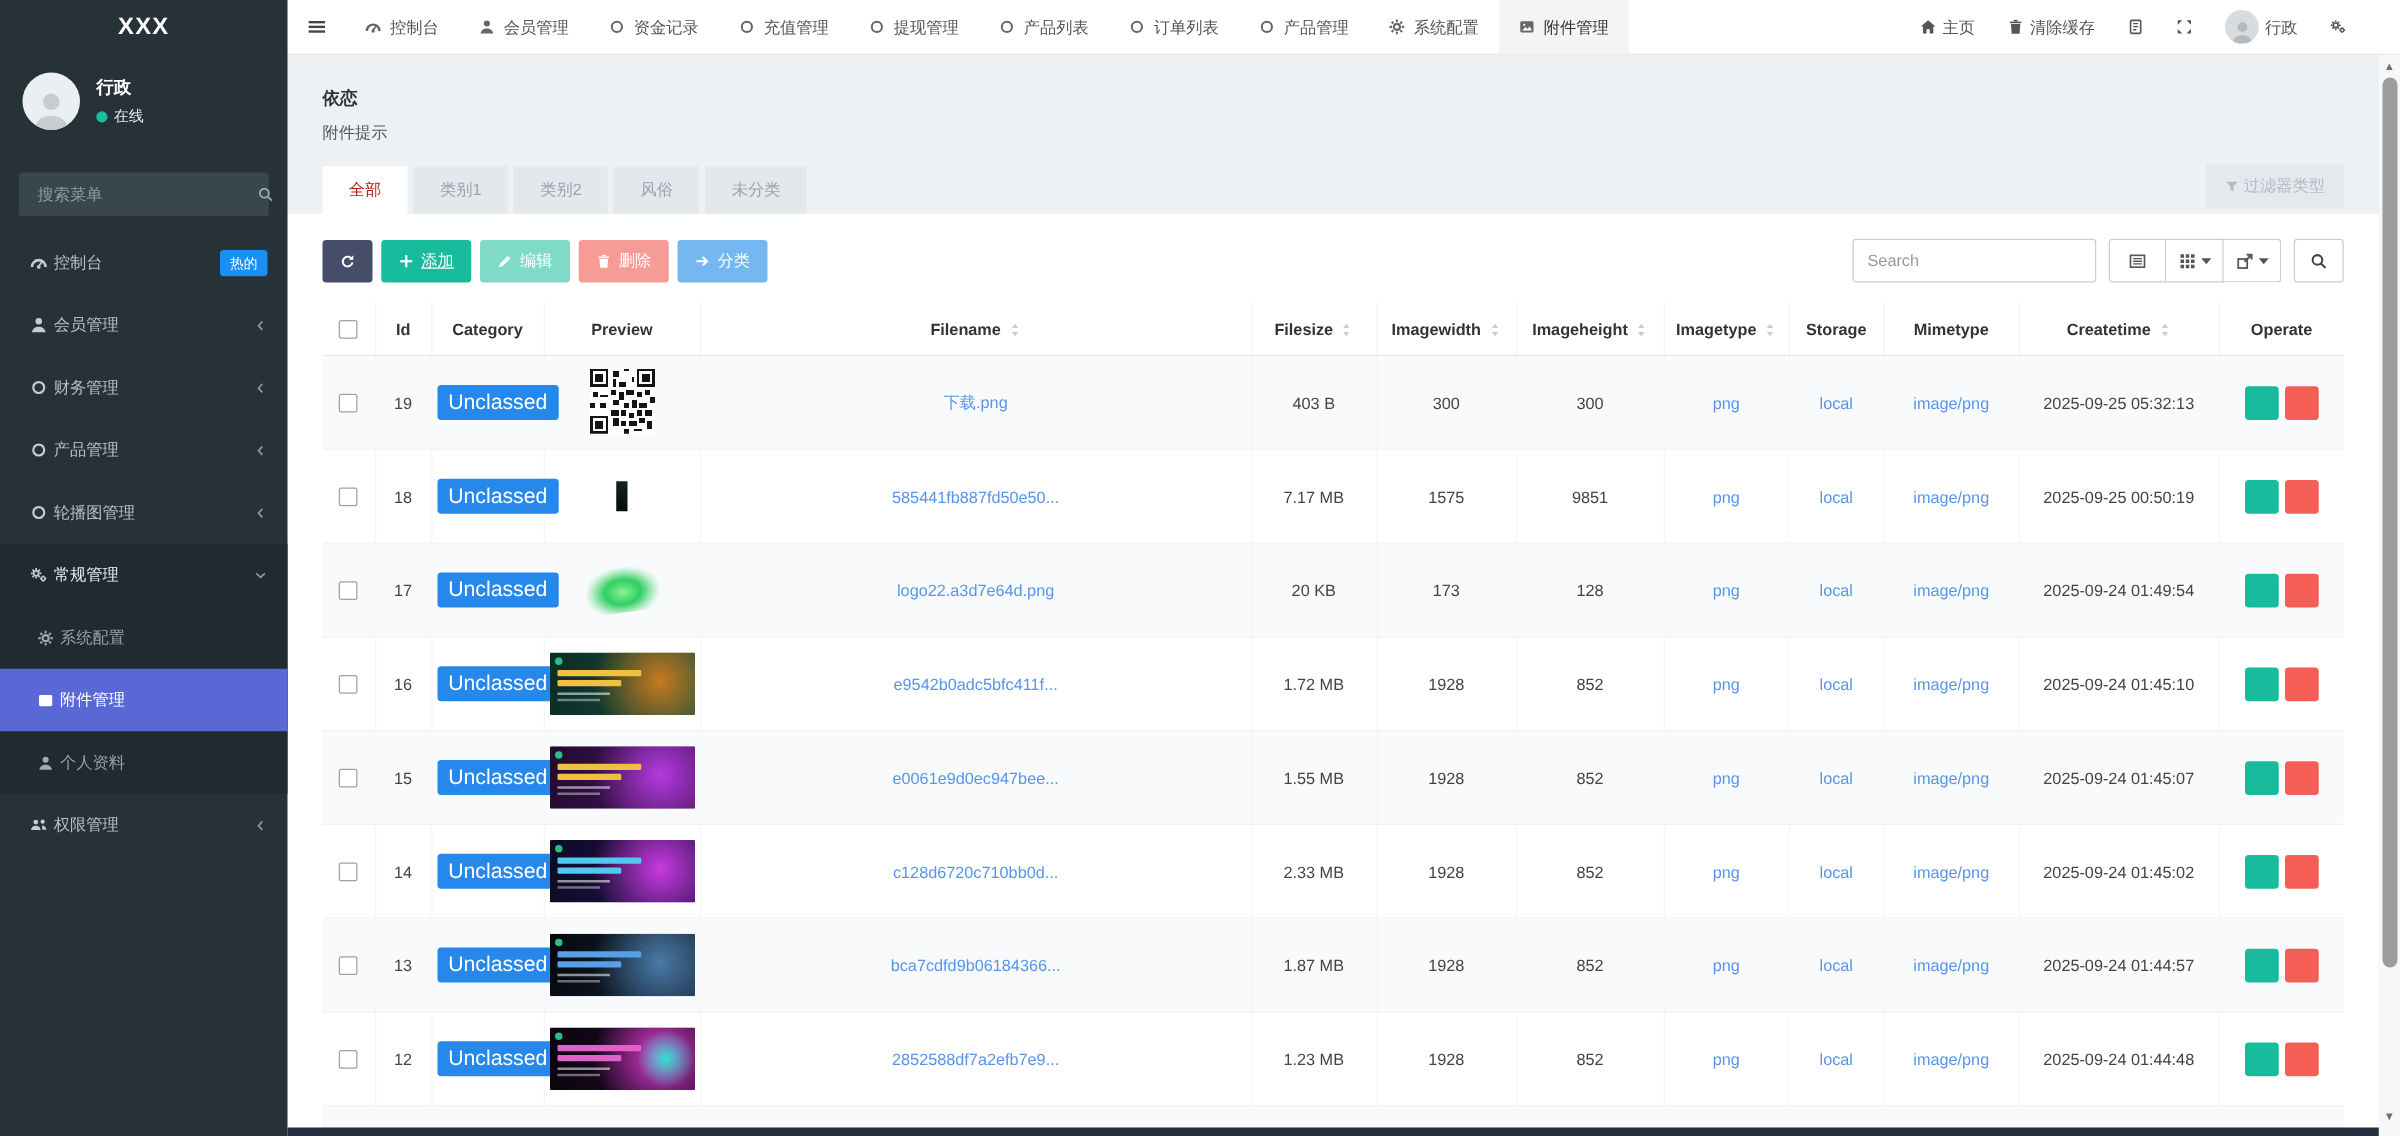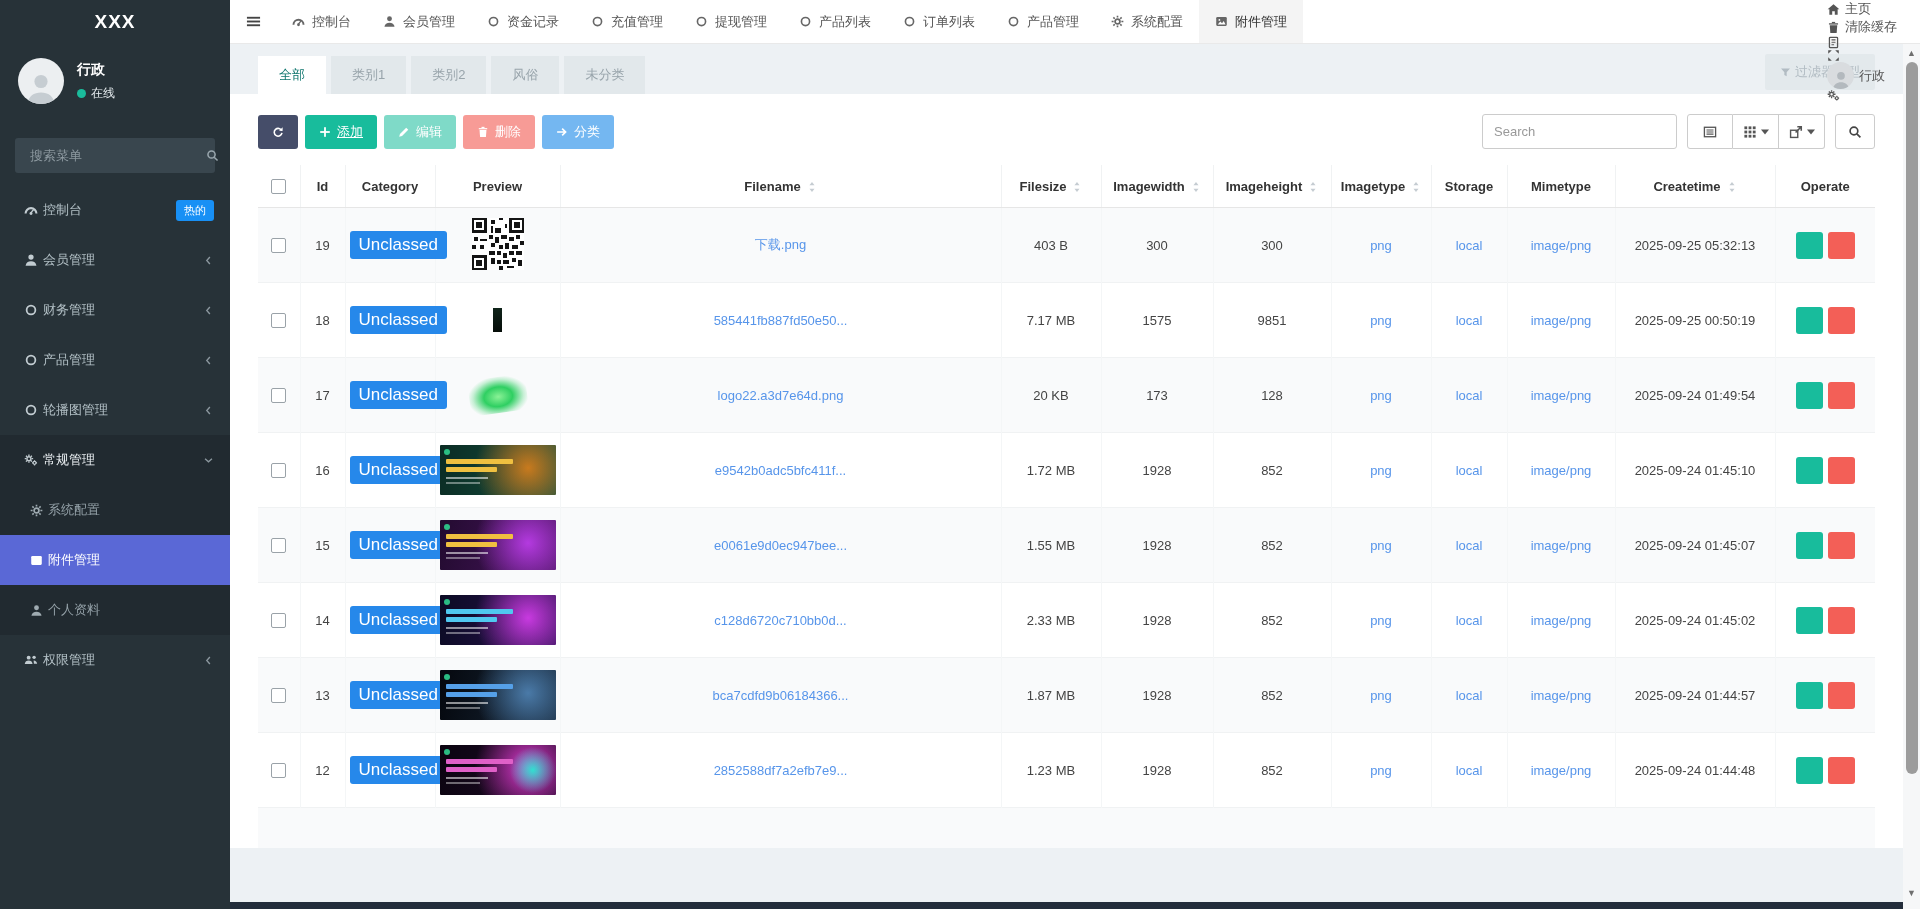--- a/index.html
+++ b/index.html
@@ -33,33 +33,33 @@
   .side-sub.active { background:var(--c-side-active); color:#fff; }
   .side-sub.active .s-ic { color:#fff; }
 
   
   .topnav { position:absolute; left:230px; right:0; top:0; height:44px; background:#fff; border-bottom:1px solid #e9e9e9; display:flex; align-items:stretch; z-index:4; }
   .hamburger { width:46px; display:flex; align-items:center; justify-content:center; color:#444; font-size:15px; cursor:pointer; }
   .nav-items { display:flex; }
   .nav-item { display:flex; align-items:center; gap:7px; padding:0 16px; font-size:13px; color:#555; cursor:pointer; }
   .nav-item .nav-ic { font-size:13px; color:#666; }
   .nav-item.active { background:#f4f4f4; color:#333; }
-  .nav-right { margin-left:auto; display:flex; padding-right:10px;flex-direction:column; }
+  .nav-right { margin-left:auto; display:flex; align-items:center; padding-right:30px; }
   .nav-rt { display:flex; align-items:center; gap:5px; padding:0 13px; font-size:13px; color:#555; cursor:pointer; height:100%; }
   .avatar-sm { width:27px; height:27px; border-radius:50%; background:#d9dcdf; display:flex; align-items:flex-end; justify-content:center; overflow:hidden; }
   .avatar-sm .ic { font-size:20px; color:#b3b9be; }
 
   
   .content { position:absolute; left:230px; top:44px; right:17px; bottom:0; background:#edf1f4; }
   .page-head { padding:26px 28px 6px; }
   .page-title { font-size:14px; font-weight:bold; color:#333; margin-bottom:9px; }
   .page-sub { font-size:13px; color:#555; }
   .tabs-row { display:flex; align-items:flex-end; padding:12px 28px 0; position:relative; }
   .tab { padding:10px 21px; background:#e2e8eb; color:#98a4ab; font-size:13px; margin-right:5px; cursor:pointer; }
-  .tab.active { background:#fff; color:#0f766e;font-family:Liberation Serif, serif; }
+  .tab.active { background:#fff; color:#b91c1c;font-family:Liberation Serif, serif; }
   .filter-btn { position:absolute; right:28px; bottom:4px; background:#e3e9ec; color:#b2bcc3; font-size:13px; padding:9px 15px; border:0; border-radius:2px; cursor:pointer; display:flex; align-items:center; gap:4px; font-family:inherit;justify-content:center; }
   .filter-btn .ic { font-size:11px; }
 
   .panel { background:#fff; min-height:700px; padding:20px 28px 0; }
   .toolbar { display:flex; align-items:center; justify-content:space-between; margin-bottom:16px; }
   .tb-left { display:flex; gap:7px; }
   .btn { height:34px; border:0; border-radius:3px; color:#fff; font-size:13px; display:inline-flex; align-items:center; gap:6px; padding:0 14px; cursor:pointer; font-family:inherit; }
   .btn .ic { font-size:12px; }
   .btn-refresh { background:var(--c-btn-refresh); width:40px; justify-content:center; padding:0; font-size:13px; }
   .btn-add { background:var(--c-btn-add);text-decoration:underline; }
@@ -432,20 +432,24 @@
               <circle cx="14.3" cy="12.4" r="2"></circle>
               <path d="M14.3 9v1.5M14.3 14.3v1.5M10.9 12.4h1.5M16.2 12.4h1.5"></path>
             </g>
           </svg>
         </span>
       </div>
   </div>
 </div>
 
 <div class="content">
+  <div class="page-head">
+    <div class="page-title">依恋</div>
+    <div class="page-sub">附件提示</div>
+  </div>
   <div class="tabs-row">
     <div id="tabs-holder" style="display:flex">
         <div class="tab active">全部</div>
         <div class="tab">类别1</div>
         <div class="tab">类别2</div>
         <div class="tab">风俗</div>
         <div class="tab">未分类</div>
       </div>
     <button class="filter-btn">
       <span class="ic">

